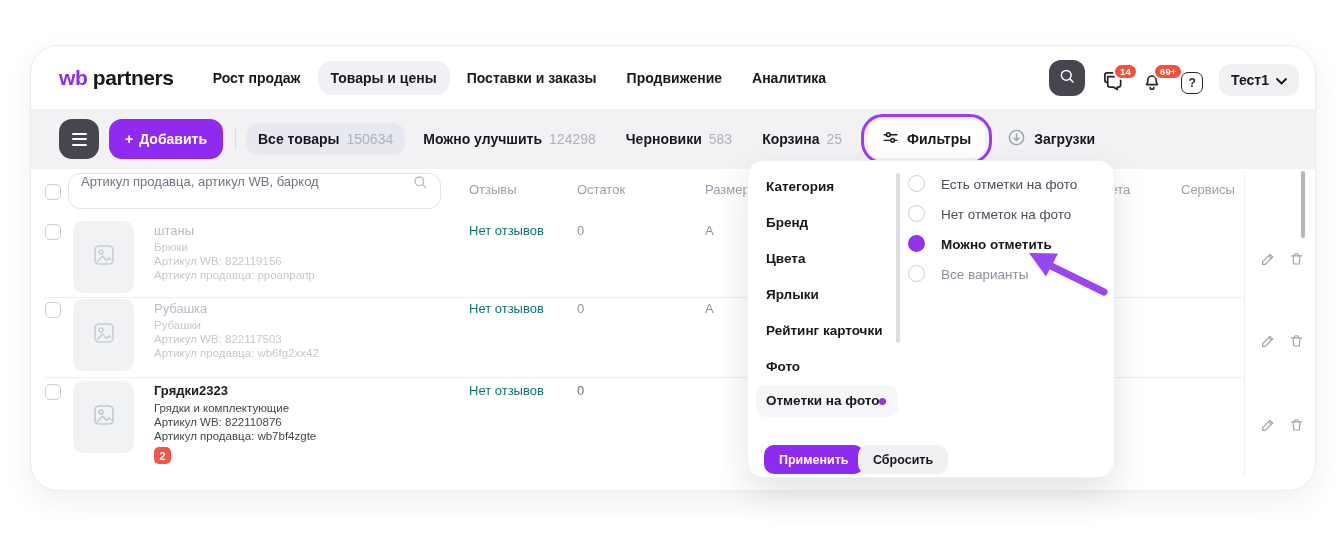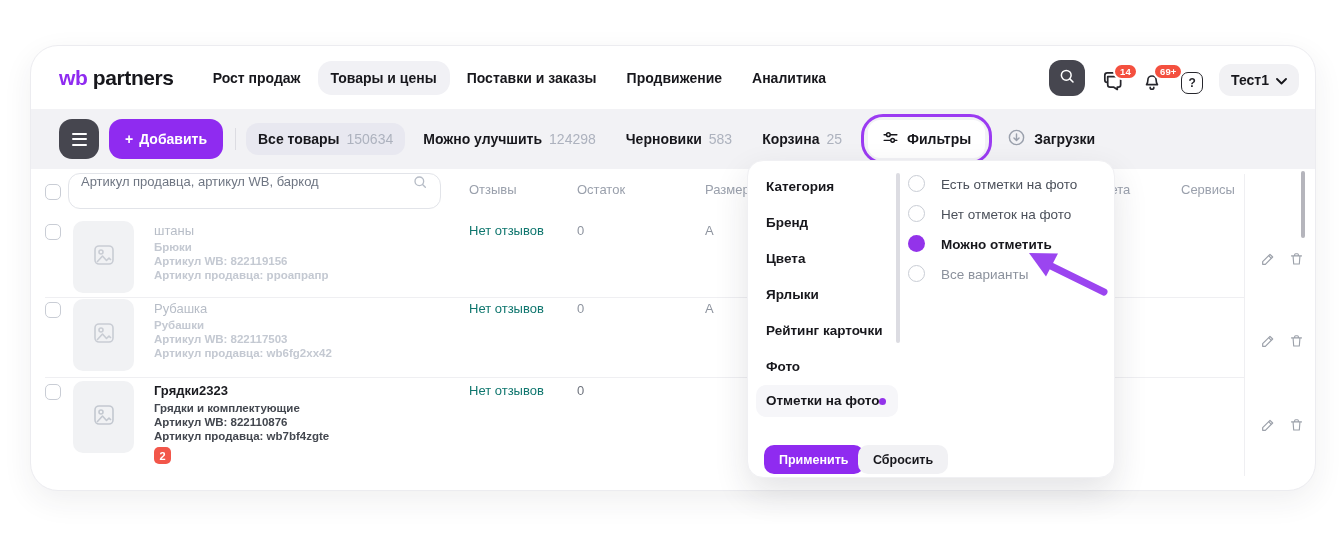--- a/index.html
+++ b/index.html
@@ -67,21 +67,21 @@
                       font-family:inherit; background:transparent; }
   .search-box input::placeholder { color:#6f7683; }
   .colhead { position:absolute; top:136px; font-size:13px; color:#9aa0ac; }
   .hline { position:absolute; left:14px; width:1200px; height:1px; background:#efeff2; }
   .vline { position:absolute; left:1213px; top:128px; width:1px; height:302px; background:#efeff2; }
   .scroll-thumb { position:absolute; left:1270px; top:125px; width:4px; height:67px;
                   background:#b5b5bc; border-radius:2px; }
   .thumb { position:absolute; left:42px; width:61px; height:72px; border-radius:10px;
            background:#f1f2f4; display:flex; align-items:center; justify-content:center; }
   .row-title { position:absolute; left:123px; font-size:13px; color:#1a1b20; font-weight:700; }
-  .row-sub { position:absolute; left:123px; font-size:11.5px; color:#43474f;font-weight:bold; }
+  .row-sub { position:absolute; left:123px; font-size:11.5px; color:#43474f; }
   .muted-t { color:#b7bdc7 !important; font-weight:400 !important; }
   .muted-s { color:#c4c9d2 !important; }
   .cell-rev { position:absolute; left:438px; font-size:13px; color:#0f766e; }
   .cell-num { position:absolute; font-size:13px; color:#8f95a0; }
   .red-badge { position:absolute; left:123px; width:17px; height:17px; background:#f2564a;
                border-radius:5px; color:#fff; font-size:11px; font-weight:700;
                display:flex; align-items:center; justify-content:center; }
   .act { position:absolute; width:18px; height:18px; display:flex; align-items:center;
          justify-content:center; cursor:pointer; }
 

